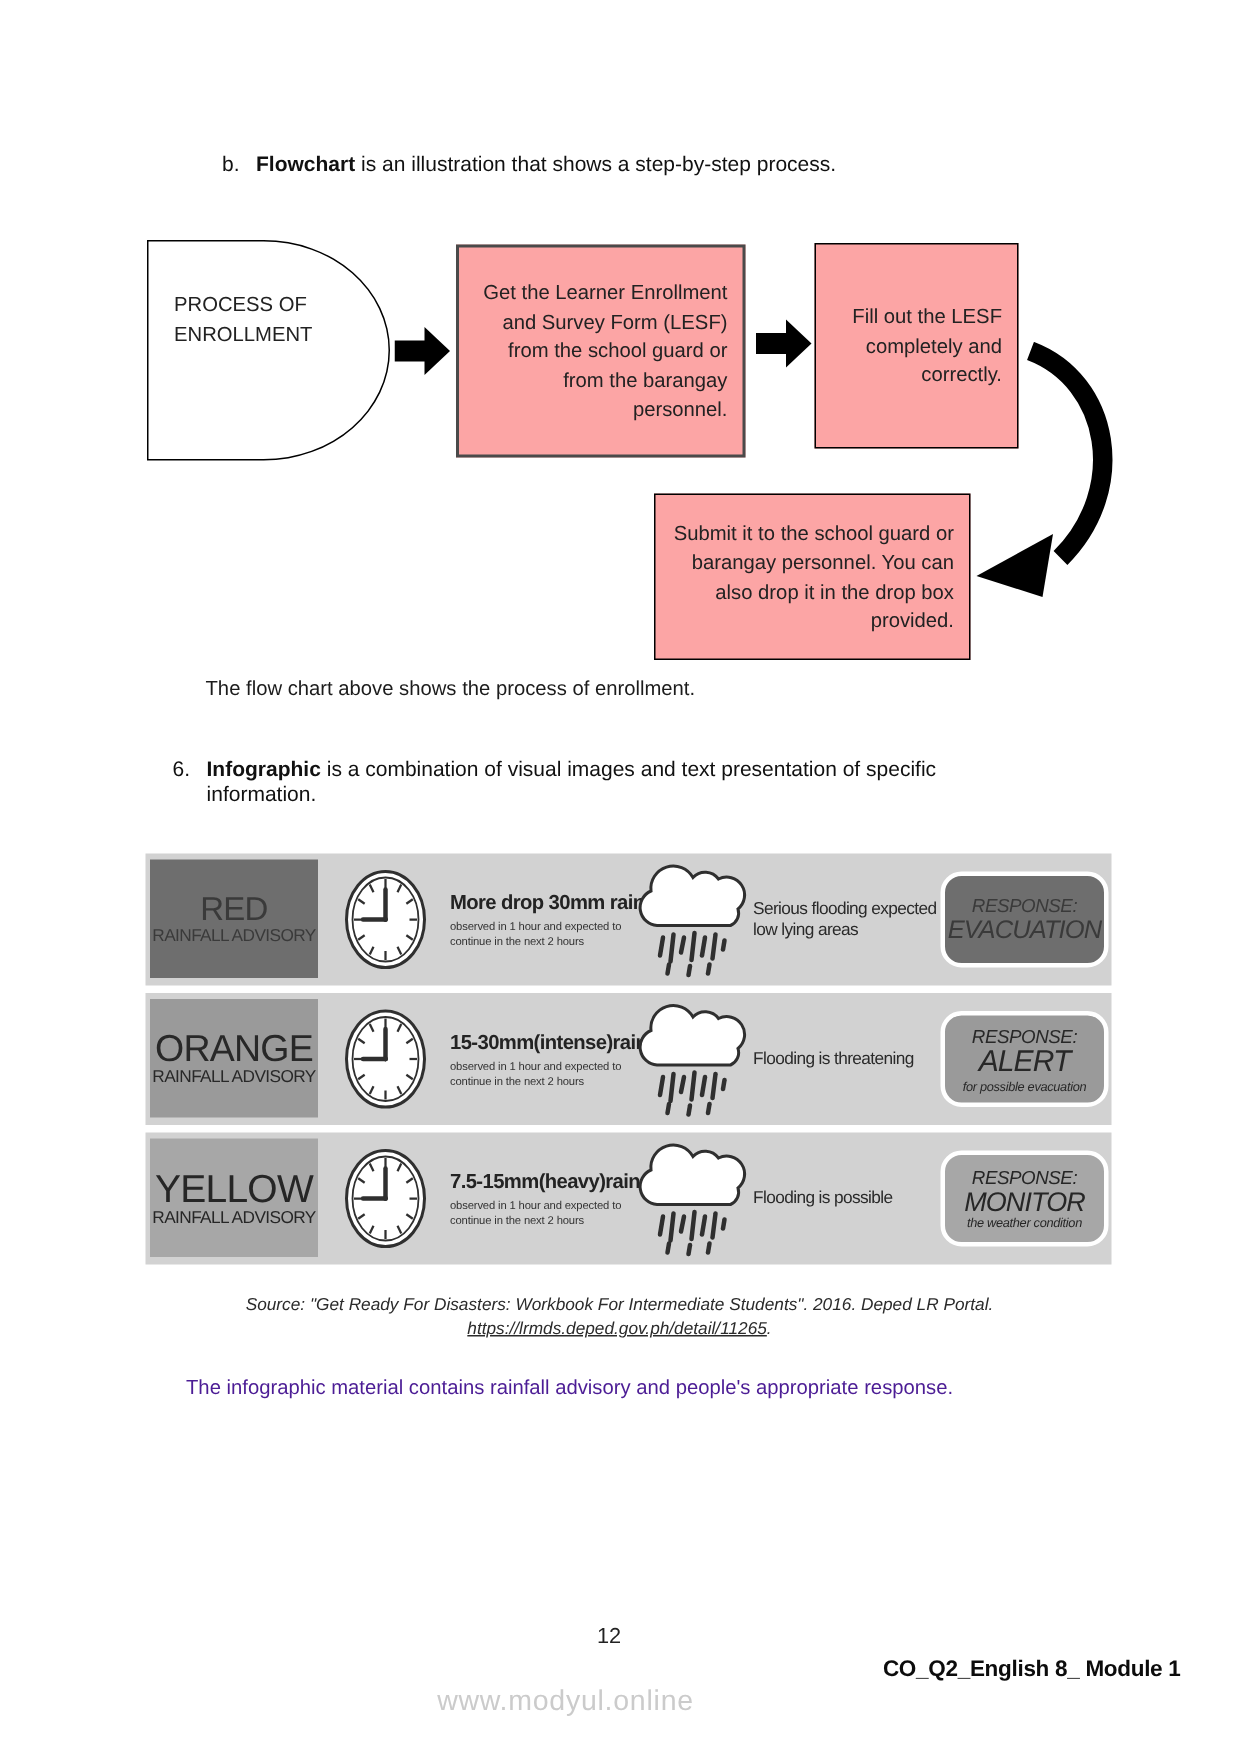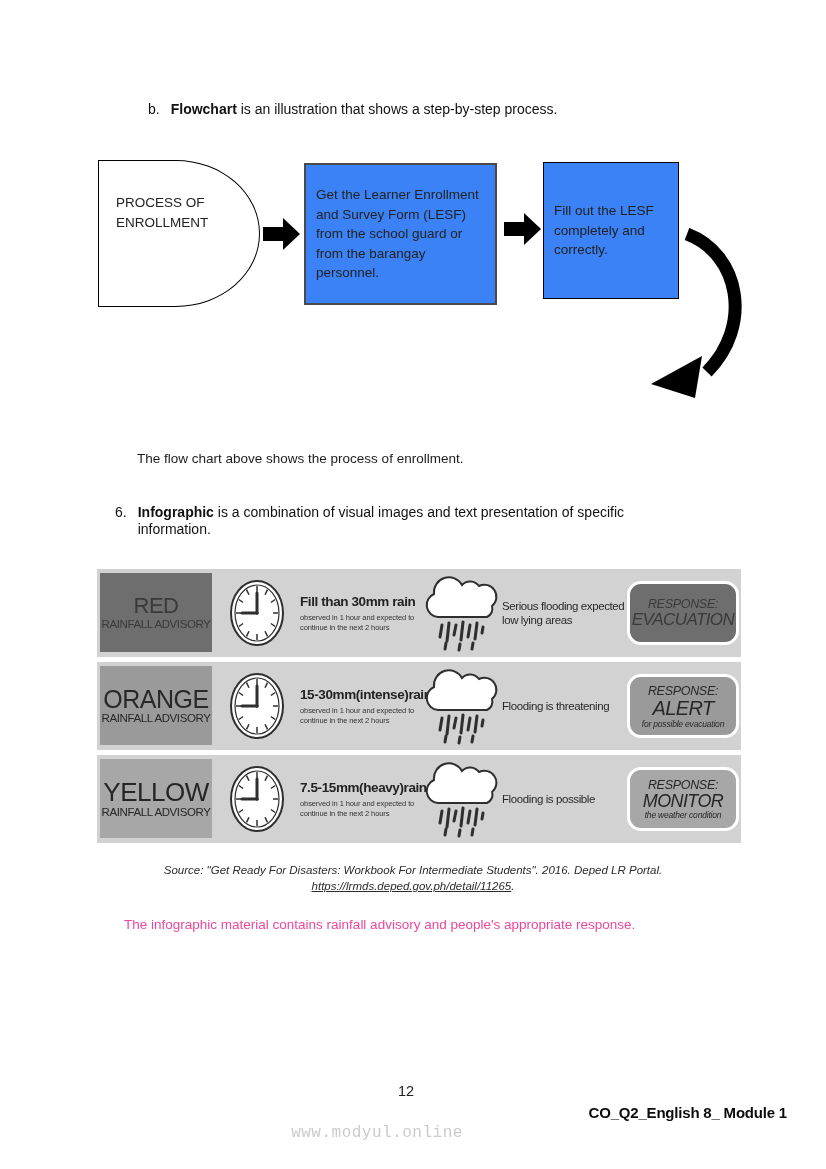--- a/index.html
+++ b/index.html
@@ -10,21 +10,21 @@
   
   .lead{font-size:14px;line-height:17px;color:#111;}
   .lead b{font-weight:bold;}
   .num{display:inline-block;margin-right:11px;}
 
   
   .start-shape{left:98px;top:160px;width:162px;height:147px;border:1.5px solid #000;
     border-radius:0 52% 52% 0 / 0 50% 50% 0;box-sizing:border-box;
     padding:32px 0 0 17px;font-size:13.5px;line-height:19.5px;color:#222;}
   .flowbox{box-sizing:border-box;display:flex;align-items:center;justify-content:center;
-    text-align:left;font-size:13.5px;line-height:19.5px;color:#222;padding:4px 10px;background:#3b82f6;}
+    text-align:right;font-size:13.5px;line-height:19.5px;color:#222;padding:4px 10px;background:#fca5a5;}
   .box1{left:304px;top:163px;width:193px;height:142px;border:2px solid #4a4a4a;}
   .box2{left:543px;top:162px;width:136px;height:137px;border:1.5px solid #000;}
   .box3{left:436px;top:329px;width:211px;height:111px;border:1.5px solid #000;}
   .caption{font-size:13.5px;color:#1c1c1c;}
 
   
   .infographic{left:97px;top:569px;width:644px;}
   .info-row{position:relative;width:644px;height:88px;margin-bottom:5px;background:#d2d2d2;}
   .level-box{position:absolute;left:3px;top:4px;width:112px;height:79px;background:var(--box);
     color:var(--txt);display:flex;flex-direction:column;align-items:center;justify-content:center;
@@ -48,27 +48,27 @@
   .resp-action{line-height:1.05;letter-spacing:-0.6px;}
   .info-row:nth-child(1) .resp-action{font-size:17px;}
   .info-row:nth-child(2) .resp-action{font-size:20px;}
   .info-row:nth-child(3) .resp-action{font-size:18px;}
   .resp-note{font-size:8.5px;line-height:10px;letter-spacing:-0.2px;}
   .resp-note:empty{display:none;}
 
   .source-block{left:0;top:862px;width:826px;text-align:center;font-style:italic;
     font-size:11.5px;line-height:16px;color:#2b2b2b;}
   .source-link{text-decoration:underline;color:#2b2b2b;}
-  .info-caption{left:124px;top:917px;font-size:13.5px;color:#ec4899;}
+  .info-caption{left:124px;top:917px;font-size:13.5px;color:#4c1d95;}
 
   .page-number{left:0;top:1083px;width:812px;text-align:center;
     font-family:Liberation Sans, sans-serif;font-size:14.5px;color:#222;}
   .footer-code{right:39px;top:1104px;font-size:15px;font-weight:bold;letter-spacing:-0.2px;color:#0c0c0c;}
-  .watermark{left:0;top:1124px;width:754px;text-align:center;font-size:16px;
-    letter-spacing:0.5px;color:#cbcbcb;font-family:Liberation Mono, monospace;}
+  .watermark{left:0;top:1124px;width:754px;text-align:center;font-size:19px;
+    letter-spacing:0.5px;color:#cbcbcb;}
   svg{display:block;}
 </style>
 </head>
 <body>
 
 <div class="page">
 
   <div class="abs lead" style="left:148px;top:101px;">
     <span class="num">b.</span><b>Flowchart</b><span> is an illustration that shows a step-by-step process.</span>
   </div>
@@ -93,20 +93,21 @@
 
   <div class="abs flowbox box2">Fill out the LESF completely and correctly.</div>
 
   <div class="abs" style="left:645px;top:228px;">
     <svg width="118" height="170" viewBox="0 0 118 170">
       <path d="M42 6 C 95 26, 108 98, 62 144" stroke="#000" stroke-width="13" fill="none"></path>
       <polygon points="6,156 57,128 50,170" fill="#000"></polygon>
     </svg>
   </div>
 
+  <div class="abs flowbox box3">Submit it to the school guard or barangay personnel. You can also drop it in the drop box provided.</div>
 
   <div class="abs caption" style="left:137px;top:451px;">The flow chart above shows the process of enrollment.</div>
 
   <div class="abs lead" style="left:115px;top:504px;width:585px;display:flex;">
     <span class="num">6.</span>
     <span style="width:560px;display:inline-block;"><b>Infographic</b><span> is a combination of visual images and text presentation of specific information.</span></span>
   </div>
 
   <div class="abs infographic">
 
@@ -136,21 +137,21 @@
           </g>
           <g stroke="#2f2f2f" stroke-width="3" stroke-linecap="round">
             <line x1="0" y1="0" x2="0" y2="-20"></line>
                 <line x1="0" y1="0" x2="-15" y2="0"></line>
           </g>
               <circle r="1.6" fill="#2f2f2f"></circle>
         </g>
           </svg>
       </div>
       <div class="rain-text">
-        <div class="rain-title">Fill than 30mm rain</div>
+        <div class="rain-title">More drop 30mm rain</div>
         <div class="rain-note">observed in 1 hour and expected to</div>
         <div class="rain-note">continue in the next 2 hours</div>
       </div>
       <div class="cloud-wrap">
         <svg width="88" height="78" viewBox="0 0 88 78">
           <path d="M19 42 a12 12 0 0 1 -4 -23 a15 15 0 0 1 28 -9 a11 11 0 0 1 17 1 a12 12 0 0 1 13 20 a9 9 0 0 1 -5 11 z" fill="#fff" stroke="#2f2f2f" stroke-width="2"></path>
           <g stroke="#2f2f2f" stroke-width="3" stroke-linecap="round">
             <line x1="23" y1="50" x2="21" y2="62"></line>
               <line x1="30" y1="48" x2="28" y2="66"></line>
             <line x1="37" y1="50" x2="35" y2="60"></line>

